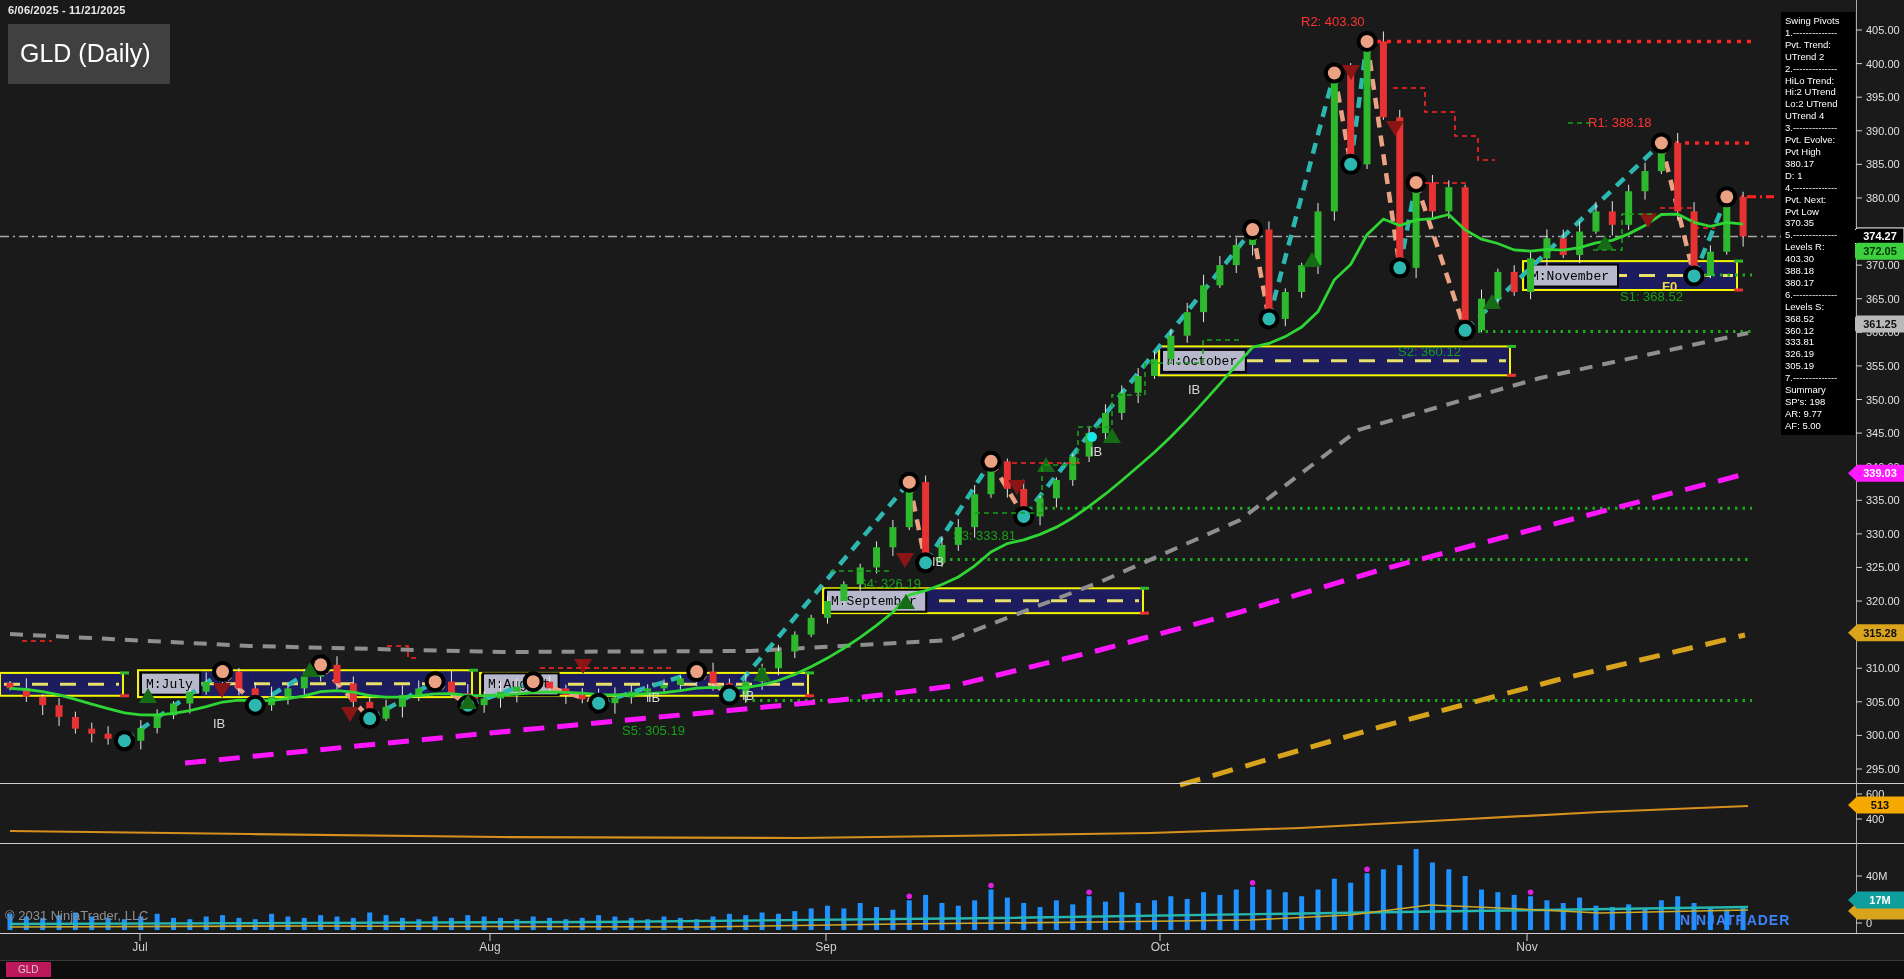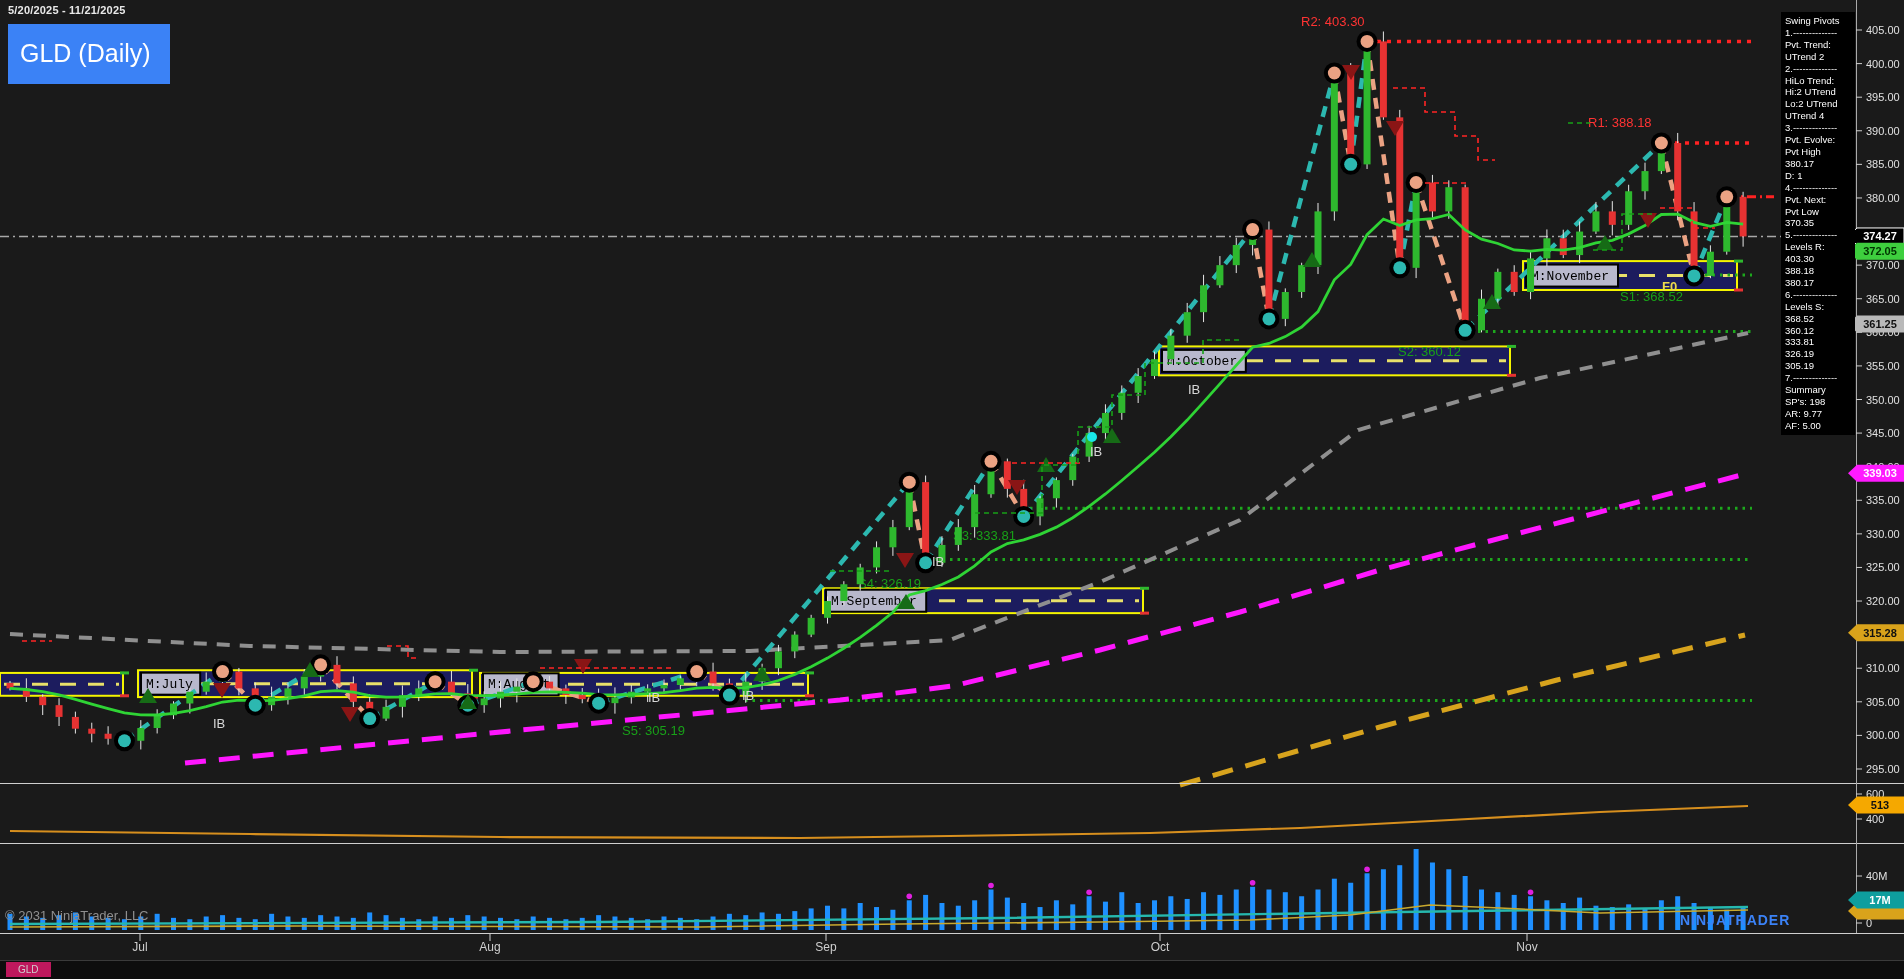--- a/index.html
+++ b/index.html
@@ -1,21 +1,21 @@
 <!DOCTYPE html>
 <html><head>
 <meta charset="utf-8">
 <style>
   html,body{margin:0;padding:0;background:#101010;}
   #app{position:relative;width:1904px;height:979px;background:#1a1a1a;overflow:hidden;
        font-family:"Liberation Sans","DejaVu Sans",sans-serif;}
   #chart{position:absolute;left:0;top:0;}
   .overlay{position:absolute;}
   #date-range{left:8px;top:4px;font-size:11px;font-weight:bold;color:#e9e9e9;letter-spacing:.2px;}
-  #symbol-box{left:8px;top:24px;background:#3b82f6;color:#fff;font-size:25px;padding:15px 12px;width:138px;height:30px;}
+  #symbol-box{left:8px;top:24px;background:#404040;color:#fff;font-size:25px;padding:15px 12px;width:138px;height:30px;}
   #swing-panel{left:1781px;top:6px;width:70px;background:#000;color:#fff;font-size:9.5px;
                line-height:11.9px;padding:3px 0 3px 4px;white-space:pre-line;margin-top:6px;}
   #watermark{left:5px;top:908px;color:#8f8f8f;font-size:13px;}
   #bottom-bar{left:0;top:960px;width:1904px;height:19px;background:#0d0d0d;border-top:1px solid #3a3a3a;}
   #gld-tab{left:6px;top:962px;background:#be185d;color:#cfcfcf;font-size:10px;padding:2px 12px;}
   #brand{left:1680px;top:912px;color:#3b82f6;font-weight:bold;font-size:14px;letter-spacing:1px;}
 </style>
 </head>
 <body>
 <div id="app">
@@ -633,21 +633,21 @@
         <path d="M 1848 632.7489600000004 L 1857 624.2489600000004 L 1904 624.2489600000004 L 1904 641.2489600000004 L 1857 641.2489600000004 Z" fill="#d9a31b"></path>
         <text x="1880" y="636.7489600000004" font-family="&quot;Liberation Sans&quot;,&quot;DejaVu Sans&quot;,sans-serif" font-size="11" fill="#111111" text-anchor="middle" font-weight="bold">315.28</text>
         <path d="M 1848 805 L 1857 796.5 L 1904 796.5 L 1904 813.5 L 1857 813.5 Z" fill="#f5a800"></path>
         <text x="1880" y="809" font-family="&quot;Liberation Sans&quot;,&quot;DejaVu Sans&quot;,sans-serif" font-size="11" fill="#111111" text-anchor="middle" font-weight="bold">513</text>
         <path d="M 1848 911 L 1857 902.5 L 1904 902.5 L 1904 919.5 L 1857 919.5 Z" fill="#d9a31b"></path>
         <path d="M 1848 900 L 1857 891.5 L 1904 891.5 L 1904 908.5 L 1857 908.5 Z" fill="#0e9e9e"></path>
         <text x="1880" y="904" font-family="&quot;Liberation Sans&quot;,&quot;DejaVu Sans&quot;,sans-serif" font-size="11" fill="#ffffff" text-anchor="middle" font-weight="bold">17M</text>
       </g>
     </svg>
 
-<div class="overlay" id="date-range">5/20/2025 - 11/21/2025</div>
+<div class="overlay" id="date-range">6/06/2025 - 11/21/2025</div>
 <div class="overlay" id="symbol-box">GLD (Daily)</div>
 <div class="overlay" id="swing-panel">Swing Pivots
 1.--------------
 Pvt. Trend:
 UTrend 2
 2.--------------
 HiLo Trend:
 Hi:2 UTrend
 Lo:2 UTrend
 UTrend 4

